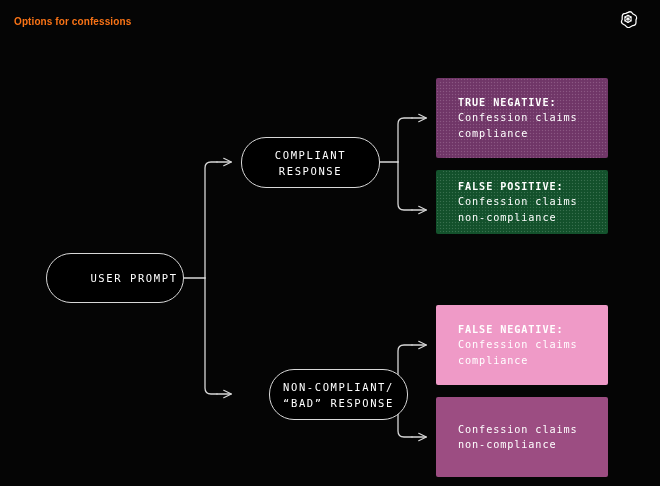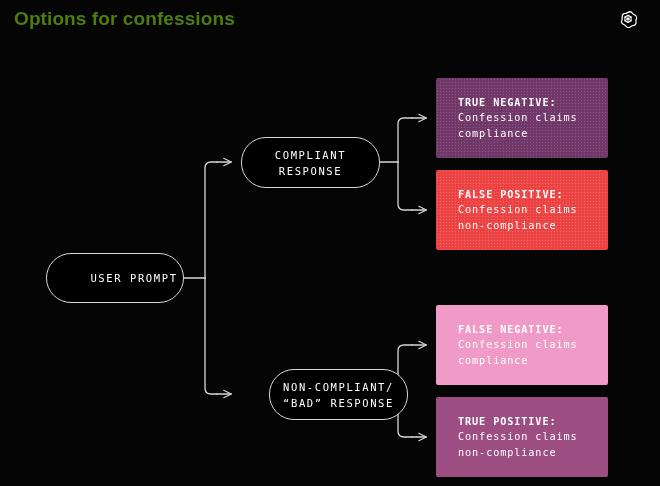--- a/index.html
+++ b/index.html
@@ -13,25 +13,25 @@
     height: 486px;
     background: #050505;
     overflow: hidden;
     font-family: "Liberation Sans", sans-serif;
   }
 
   
   #page-title {
     position: absolute;
     left: 14px;
-    top: 8px;
+    top: 16px;
     font-family: "Liberation Sans", sans-serif;
-    font-size: 19px;
+    font-size: 10px;
     font-weight: bold;
-    color: #4d7c0f;
+    color: #f97316;
     letter-spacing: 0.1px;
     white-space: nowrap;
   }
   #brand-logo {
     position: absolute;
     left: 616px;
     top: 9px;
     width: 24px;
     height: 24px;
   }
@@ -167,37 +167,36 @@
   </div>
 
   <div class="node card textured" style="left:436px; top:78px; width:172px; height:80px; background:#73386a;">
     <div class="card-text">
       <div class="line head">TRUE NEGATIVE:</div>
       <div class="line">Confession claims</div>
       <div class="line">compliance</div>
     </div>
   </div>
 
-  <div class="node card textured" style="left:436px; top:170px; width:172px; height:80px; background:#ef4444;">
+  <div class="node card textured" style="left:436px; top:170px; width:172px; height:64px; background:#14532d;">
     <div class="card-text">
       <div class="line head">FALSE POSITIVE:</div>
       <div class="line">Confession claims</div>
       <div class="line">non-compliance</div>
     </div>
   </div>
 
   <div class="node card" style="left:436px; top:305px; width:172px; height:80px; background:#ef9ac7;">
     <div class="card-text">
       <div class="line head">FALSE NEGATIVE:</div>
       <div class="line">Confession claims</div>
       <div class="line">compliance</div>
     </div>
   </div>
 
   <div class="node card" style="left:436px; top:397px; width:172px; height:80px; background:#9c4d82;">
     <div class="card-text">
-      <div class="line head">TRUE POSITIVE:</div>
       <div class="line">Confession claims</div>
       <div class="line">non-compliance</div>
     </div>
   </div>
 
 </div>
 
 </body></html>

